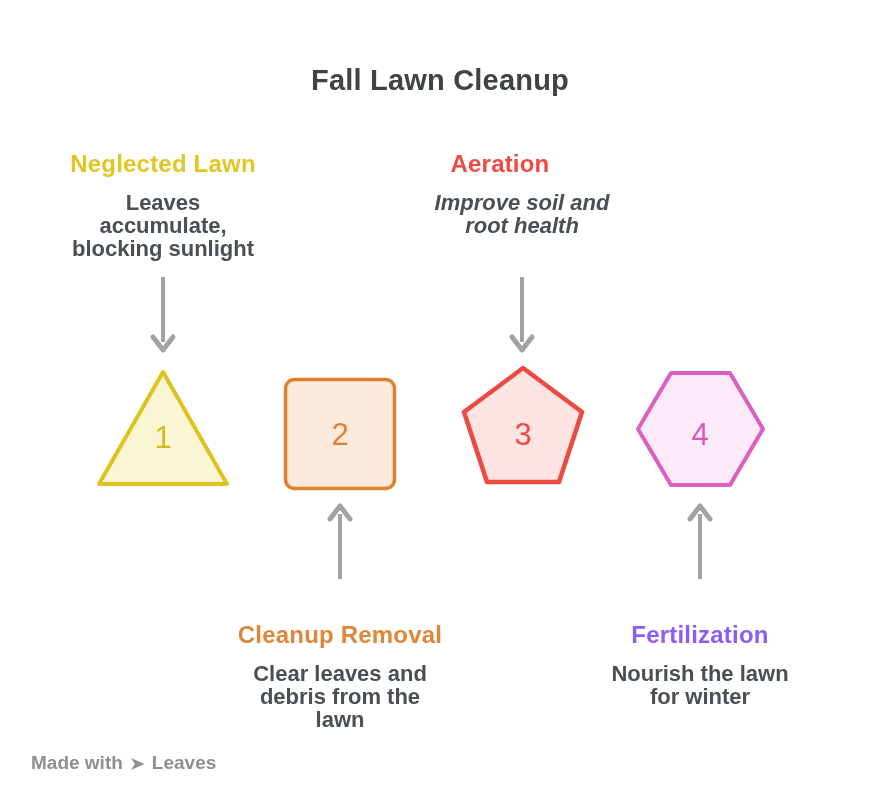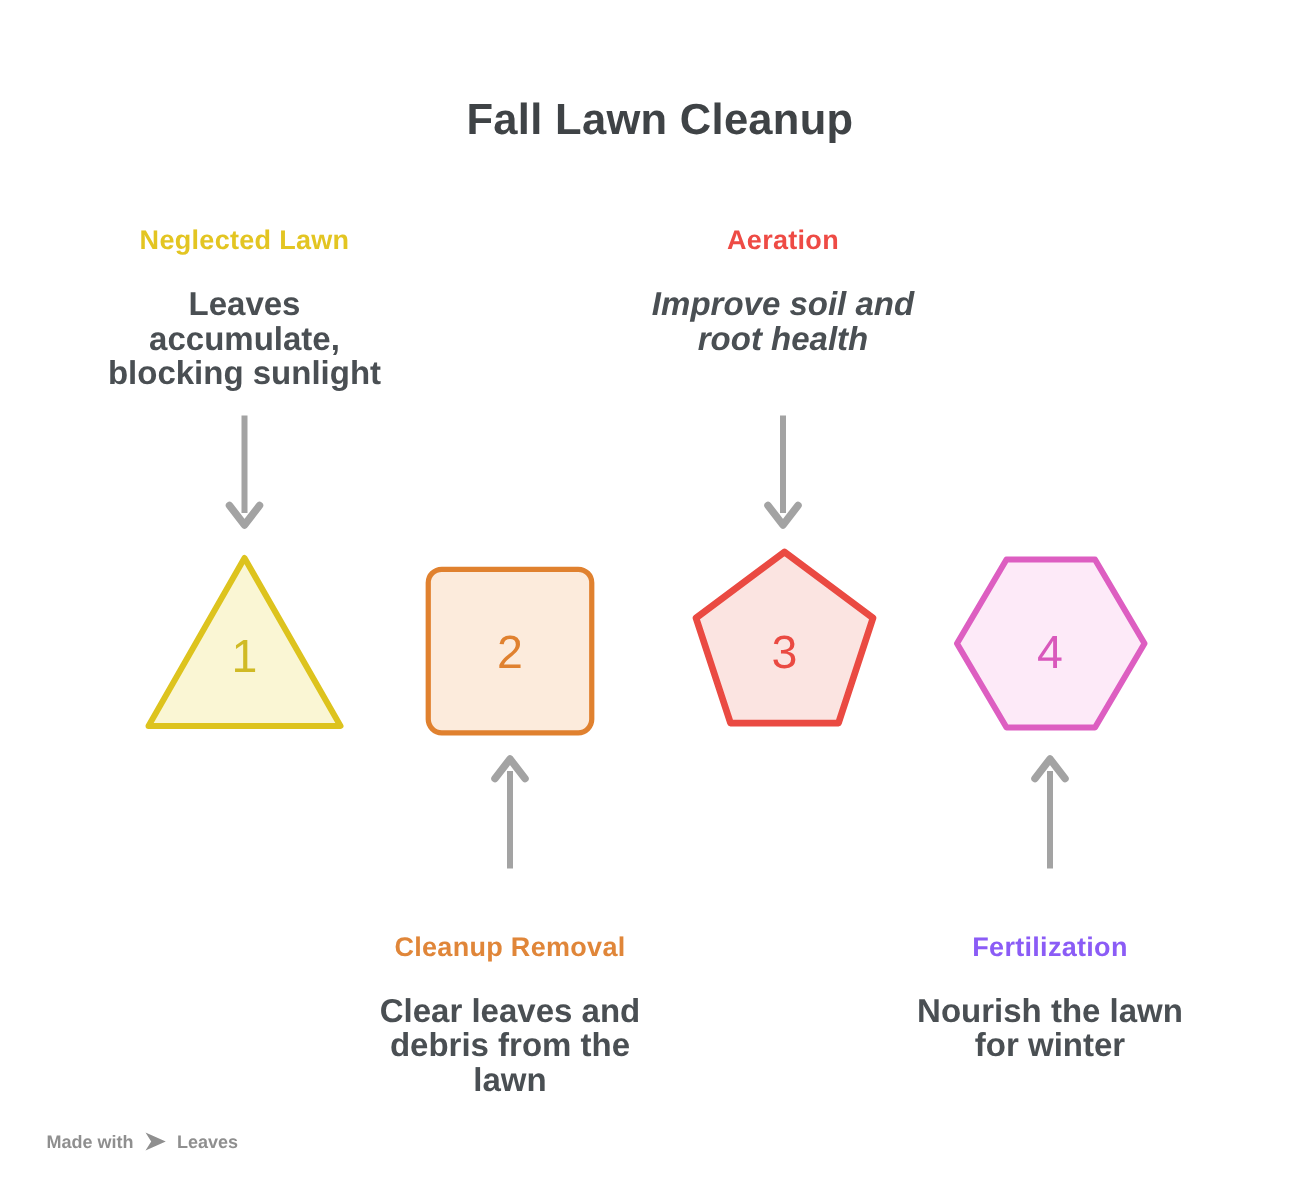--- a/index.html
+++ b/index.html
@@ -15,34 +15,34 @@
     position: absolute; left: 0; top: 64px; width: 870px;
     text-align: center;
     font-size: 29px; font-weight: 700; color: #3f4346;
     letter-spacing: 0.2px;
     padding-left: 10px;
   }
 
   .step-heading {
     position: absolute; width: 240px;
     text-align: center;
-    font-size: 18px; font-weight: 700;
+    font-size: 24px; font-weight: 700;
     letter-spacing: 0.2px;
   }
   .step-desc {
     position: absolute; width: 240px;
     text-align: center;
     font-size: 22px; font-weight: 700; color: #4a4f53;
     line-height: 23px;
   }
   .step-desc .inner { display: inline-block; max-width: 205px; }
 
   .heading-1 { left: 43px;  top: 150px; }
   .desc-1    { left: 43px;  top: 191px; }
-  .heading-3 { left: 402px; top: 150px; }
+  .heading-3 { left: 380px; top: 150px; }
   .desc-3    { left: 402px; top: 191px; font-style: italic; }
   .heading-2 { left: 220px; top: 621px; }
   .desc-2    { left: 220px; top: 662px; }
   .heading-4 { left: 580px; top: 621px; }
   .desc-4    { left: 580px; top: 662px; text-decoration: underline; }
 
   .arrow { position: absolute; width: 28px; height: 82px; }
   .arrow-down-1 { left: 149px; top: 274px; }
   .arrow-down-3 { left: 508px; top: 274px; }
   .arrow-up-2   { left: 326px; top: 500px; }
@@ -60,21 +60,21 @@
     font-size: 31px; font-weight: 400;
   }
   .number-1 { left: 133px; top: 416px; }
   .number-2 { left: 310px; top: 413px; }
   .number-3 { left: 493px; top: 413px; }
   .number-4 { left: 670px; top: 413px; }
 
   .footer {
     position: absolute; left: 31px; top: 752px;
     display: flex; align-items: center; gap: 6px;
-    color: #8f8f8f; font-size: 12px; font-weight: 700;
+    color: #8f8f8f; font-size: 19px; font-weight: 700;
   }
   .footer .napkin-icon { display: inline-flex; margin-top: 1px; }
 </style>
 </head>
 <body>
 
 <div class="canvas">
 
   <div class="diagram-title">Fall Lawn Cleanup</div>
 

